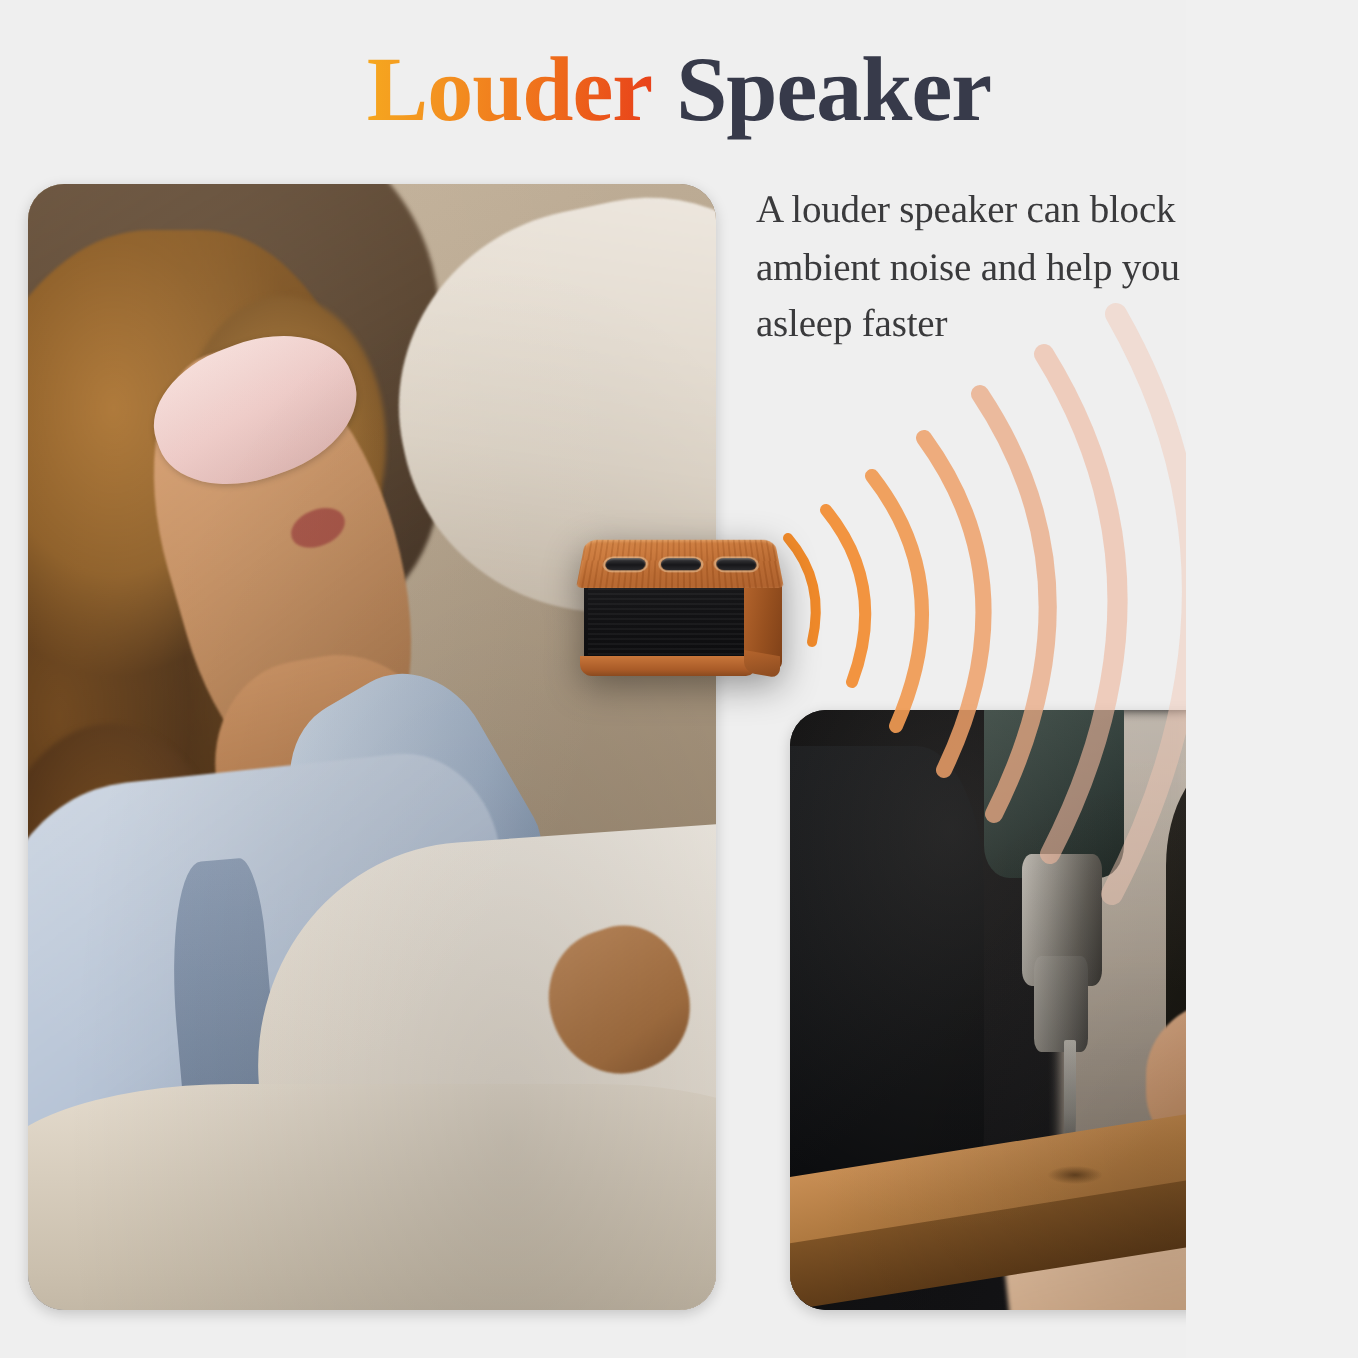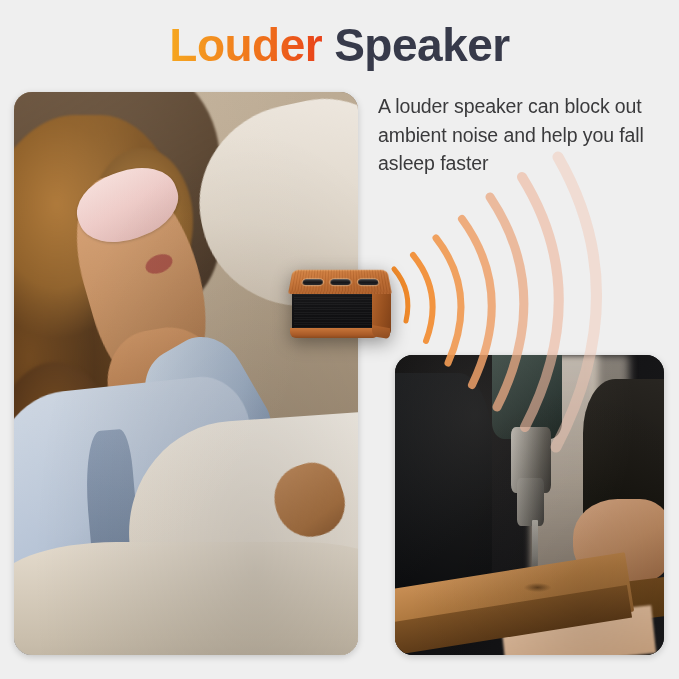--- a/index.html
+++ b/index.html
@@ -8,24 +8,25 @@
   }
   body {
     width: 679px;
     height: 679px;
     background: #f0f0f0;
     font-family: "Liberation Sans", sans-serif;
     overflow: hidden;
   }
   #stage {
     position: relative;
-    width: 679px;
+    width: 593px;
     height: 679px;
     background: #efefef;
     overflow: hidden;
+    font-family: Liberation Serif, serif;
   }
 
   
   #headline {
     position: absolute;
     left: 0;
     top: 18px;
     width: 679px;
     text-align: center;
     font-size: 46px;

